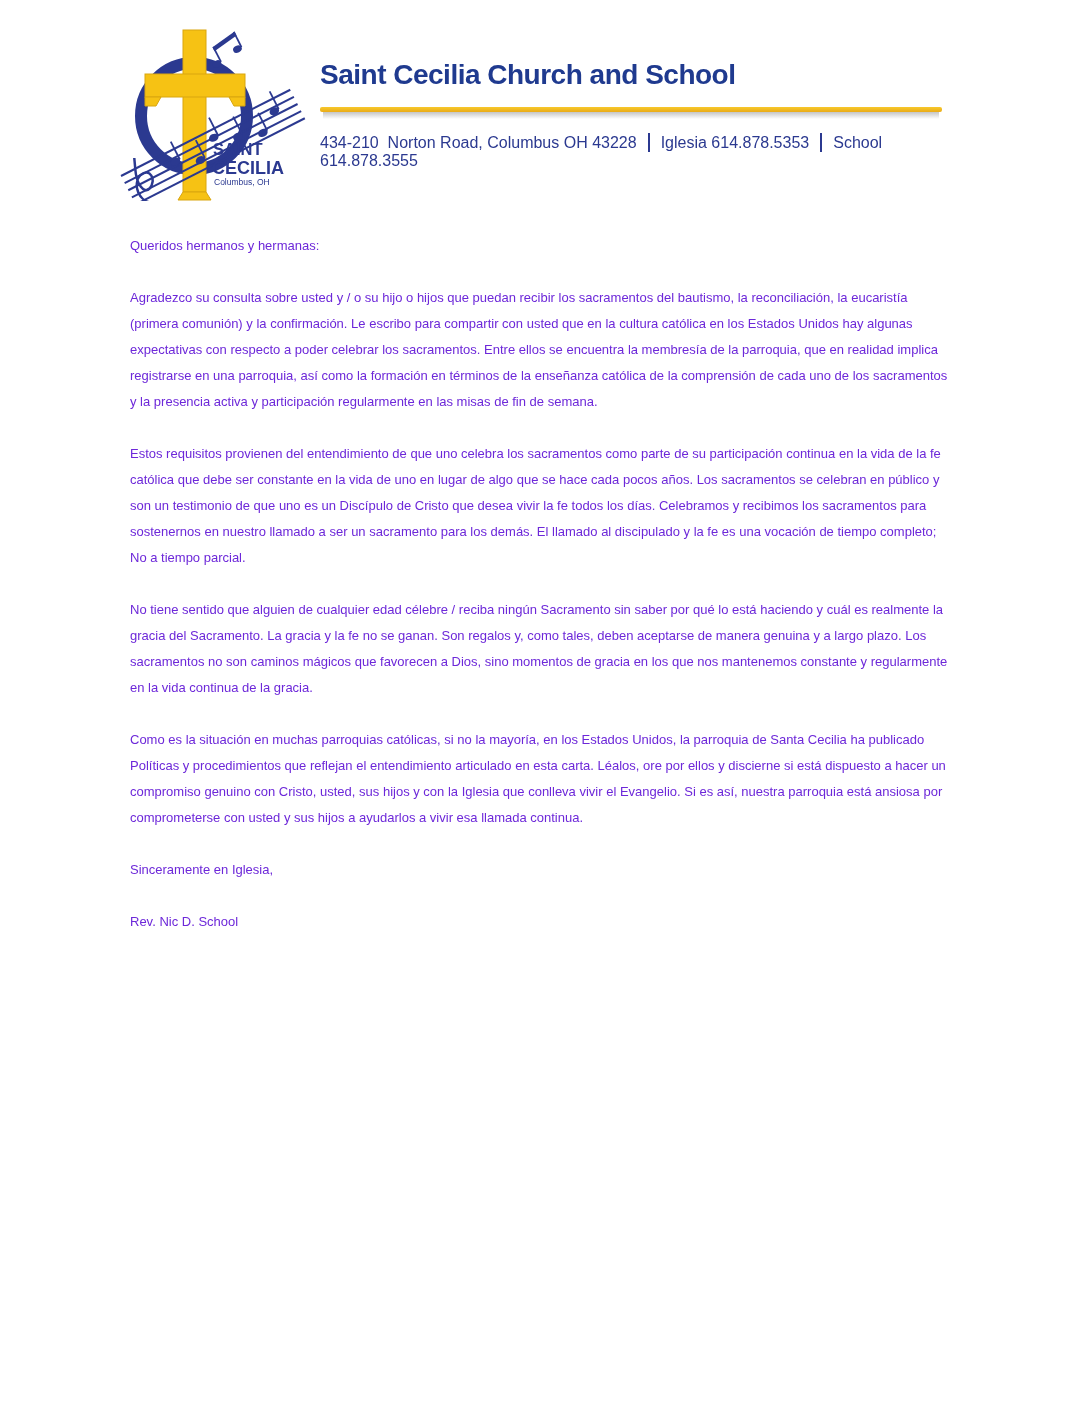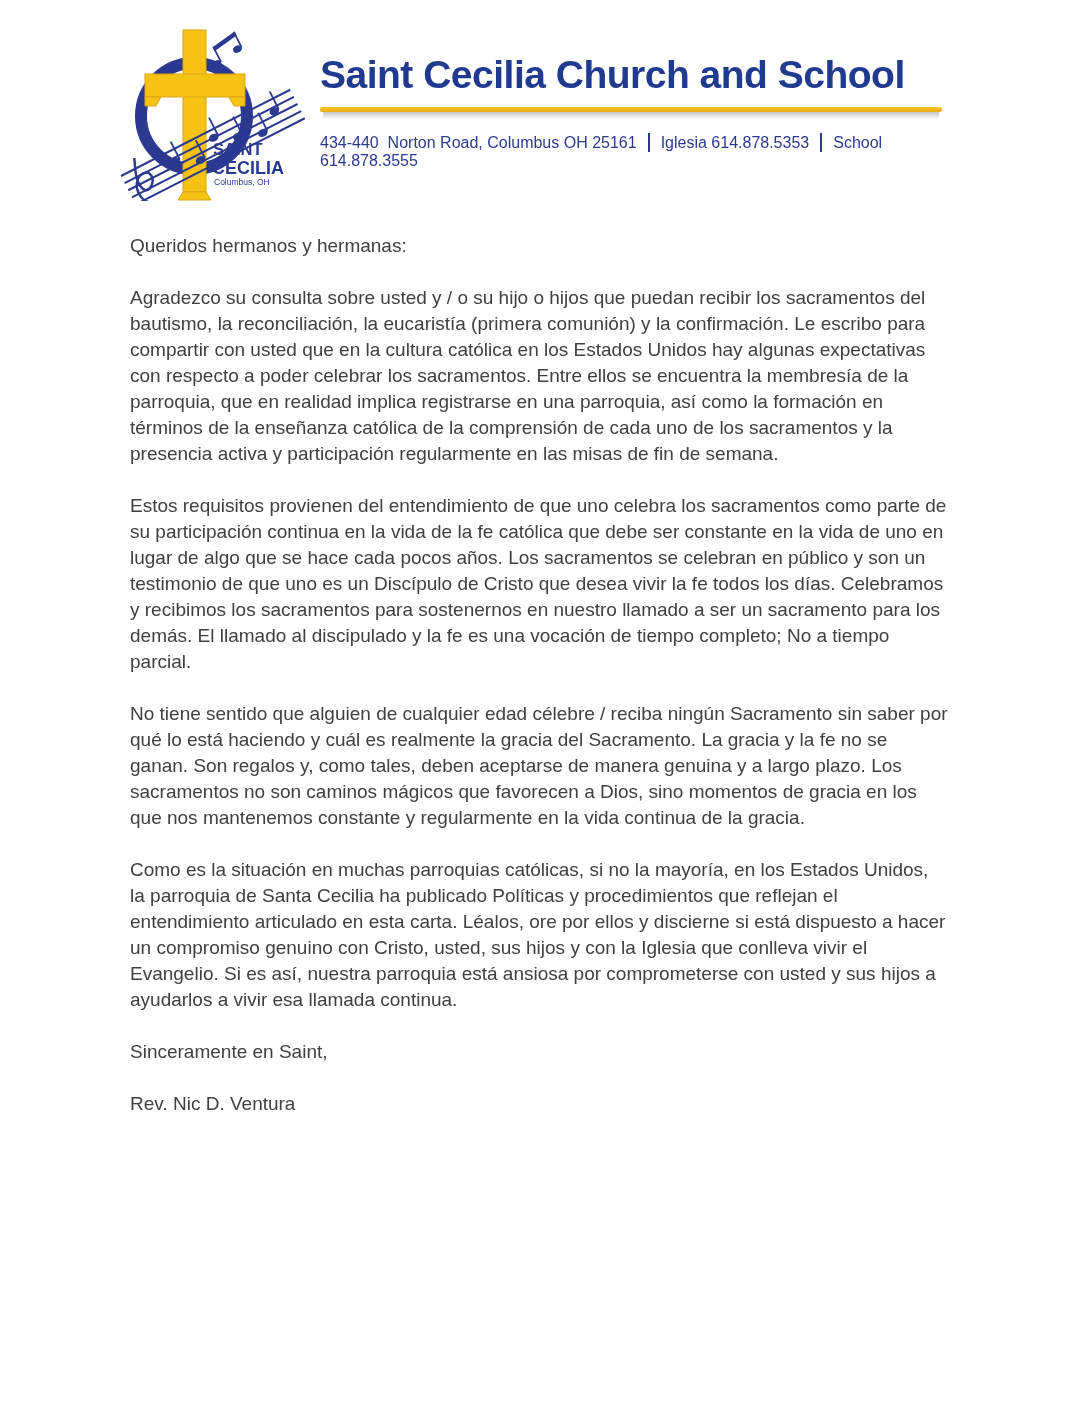--- a/index.html
+++ b/index.html
@@ -22,21 +22,21 @@
     height: 177px;
   }
   .logo svg { width: 100%; height: 100%; }
   .header-text {
     position: absolute;
     left: 320px;
     top: 52px;
     width: 622px;
   }
   .title {
-    font-size: 39px;
+    font-size: 28px;
     font-weight: 700;
     letter-spacing: -0.5px;
     color: #1f3a8f;
     line-height: 46px;
     white-space: nowrap;
   }
   .divider {
     margin-top: 9px;
     height: 5px;
     background: linear-gradient(#f7c82b, #eaab17);
@@ -61,23 +61,23 @@
     background: #2b3990;
     vertical-align: -4px;
     margin: 0 11px;
   }
   
   .letter-body {
     position: absolute;
     left: 130px;
     top: 233px;
     width: 818px;
-    font-size: 19px;
+    font-size: 13px;
     line-height: 26px;
-    color: #404040;
+    color: #6d28d9;
   }
   .letter-body p { margin: 0 0 26px 0; }
   .letter-body p.tight { margin-bottom: 0; }
 </style>
 </head>
 <body>
 
 <div class="page">
 
   <header>
@@ -134,28 +134,28 @@
         <text x="99" y="150" font-family="Liberation Sans, sans-serif" font-size="18" font-weight="700" fill="#2b3990">CECILIA</text>
         <text x="101" y="161" font-family="Liberation Sans, sans-serif" font-size="8.5" fill="#2b3990">Columbus, OH</text>
       </svg>
     </div>
 
     <div class="header-text">
       <h1 class="title">Saint Cecilia Church and School</h1>
       <div class="divider"></div>
       <div class="divider-shadow"></div>
       <div class="address-line">
-        <span class="txt">434-440  Norton Road, Columbus OH 25161</span><span class="sep"></span><span class="txt">Iglesia 614.878.5353</span><span class="sep"></span><span class="txt">School 614.878.3555</span>
+        <span class="txt">434-210  Norton Road, Columbus OH 43228</span><span class="sep"></span><span class="txt">Iglesia 614.878.5353</span><span class="sep"></span><span class="txt">School 614.878.3555</span>
       </div>
     </div>
   </header>
 
   <main class="letter-body">
     <p>Queridos hermanos y hermanas:</p>
     <p>Agradezco su consulta sobre usted y / o su hijo o hijos que puedan recibir los sacramentos del bautismo, la reconciliación, la eucaristía (primera comunión) y la confirmación. Le escribo para compartir con usted que en la cultura católica en los Estados Unidos hay algunas expectativas con respecto a poder celebrar los sacramentos. Entre ellos se encuentra la membresía de la parroquia, que en realidad implica registrarse en una parroquia, así como la formación en términos de la enseñanza católica de la comprensión de cada uno de los sacramentos y la presencia activa y participación regularmente en las misas de fin de semana.</p>
     <p>Estos requisitos provienen del entendimiento de que uno celebra los sacramentos como parte de su participación continua en la vida de la fe católica que debe ser constante en la vida de uno en lugar de algo que se hace cada pocos años. Los sacramentos se celebran en público y son un testimonio de que uno es un Discípulo de Cristo que desea vivir la fe todos los días. Celebramos y recibimos los sacramentos para sostenernos en nuestro llamado a ser un sacramento para los demás. El llamado al discipulado y la fe es una vocación de tiempo completo; No a tiempo parcial.</p>
     <p>No tiene sentido que alguien de cualquier edad célebre / reciba ningún Sacramento sin saber por qué lo está haciendo y cuál es realmente la gracia del Sacramento. La gracia y la fe no se ganan. Son regalos y, como tales, deben aceptarse de manera genuina y a largo plazo. Los sacramentos no son caminos mágicos que favorecen a Dios, sino momentos de gracia en los que nos mantenemos constante y regularmente en la vida continua de la gracia.</p>
     <p>Como es la situación en muchas parroquias católicas, si no la mayoría, en los Estados Unidos, la parroquia de Santa Cecilia ha publicado Políticas y procedimientos que reflejan el entendimiento articulado en esta carta. Léalos, ore por ellos y discierne si está dispuesto a hacer un compromiso genuino con Cristo, usted, sus hijos y con la Iglesia que conlleva vivir el Evangelio. Si es así, nuestra parroquia está ansiosa por comprometerse con usted y sus hijos a ayudarlos a vivir esa llamada continua.</p>
-    <p>Sinceramente en Saint,</p>
-    <p class="tight">Rev. Nic D. Ventura</p>
+    <p>Sinceramente en Iglesia,</p>
+    <p class="tight">Rev. Nic D. School</p>
   </main>
 
 </div>
 
 </body></html>

